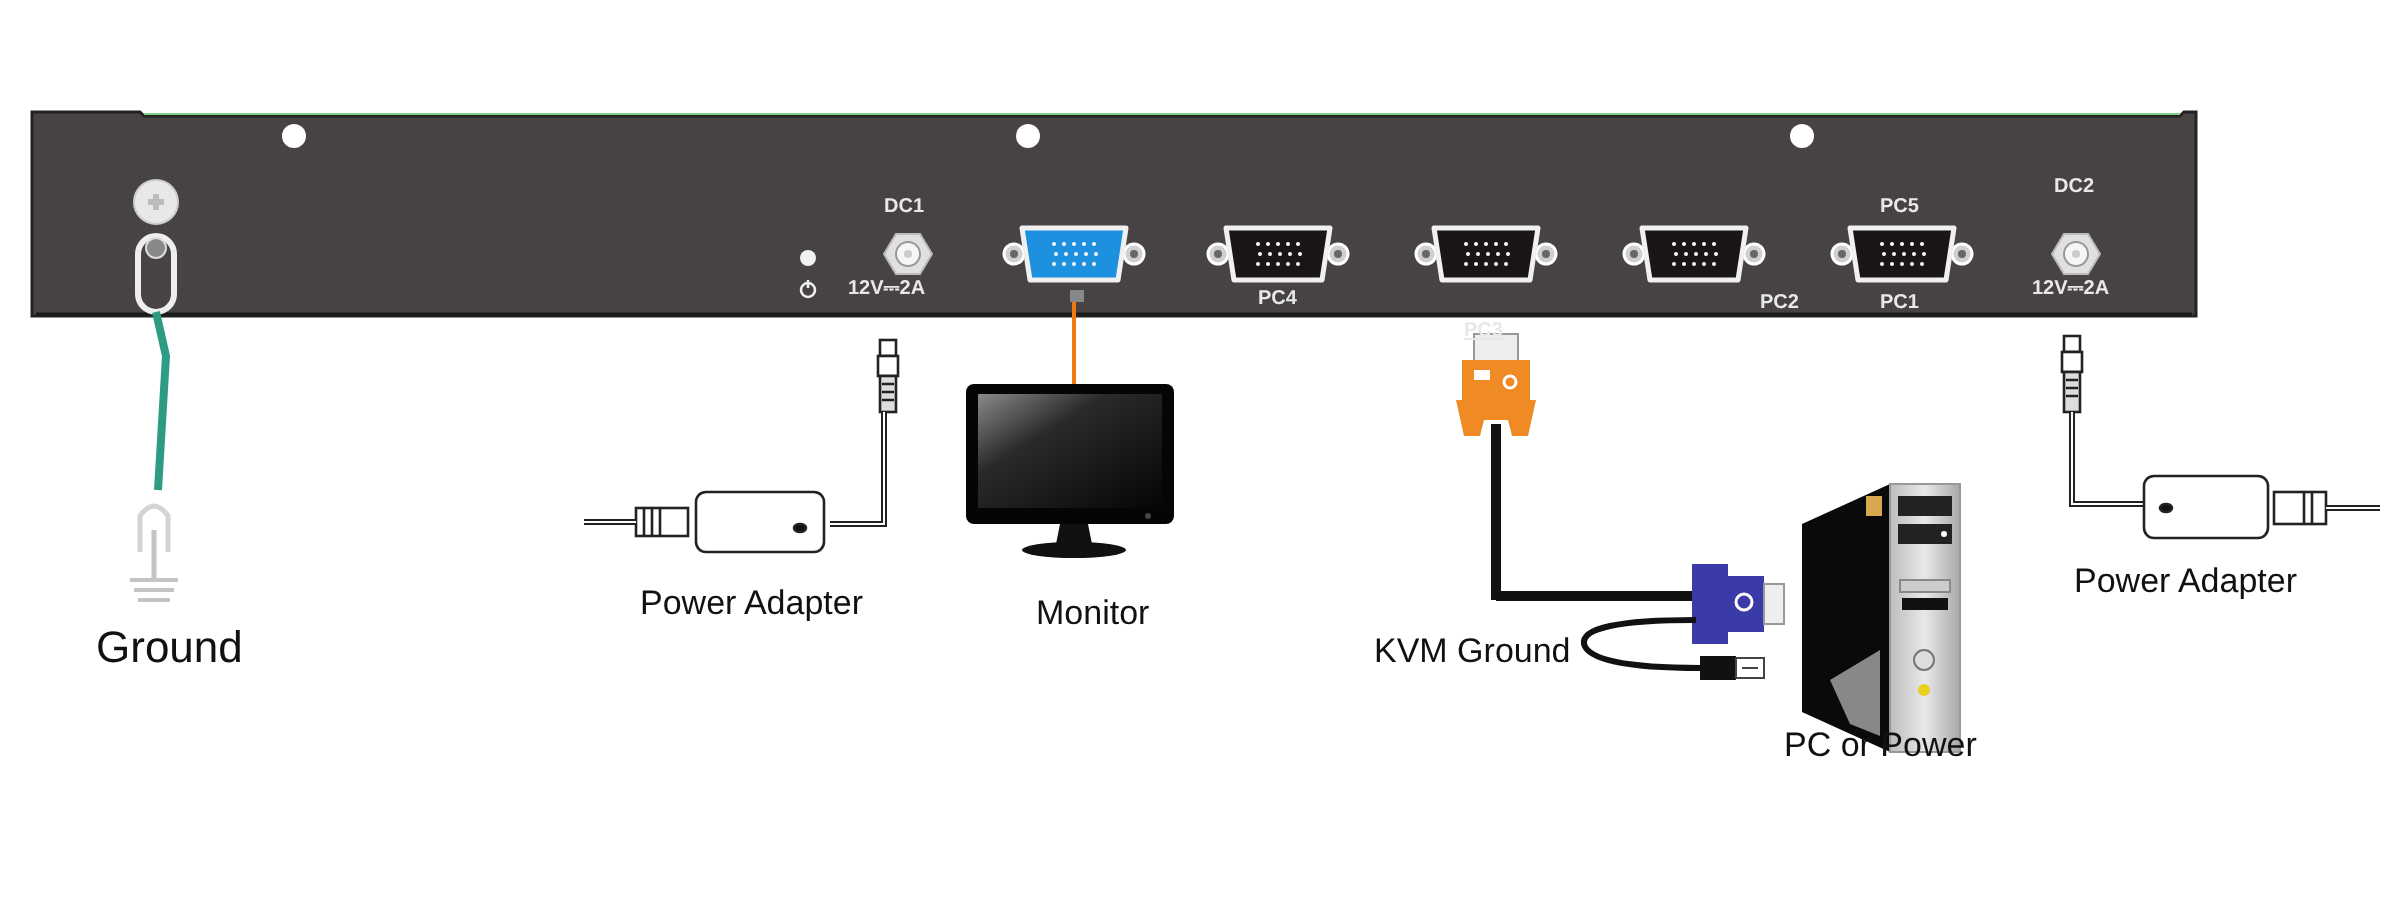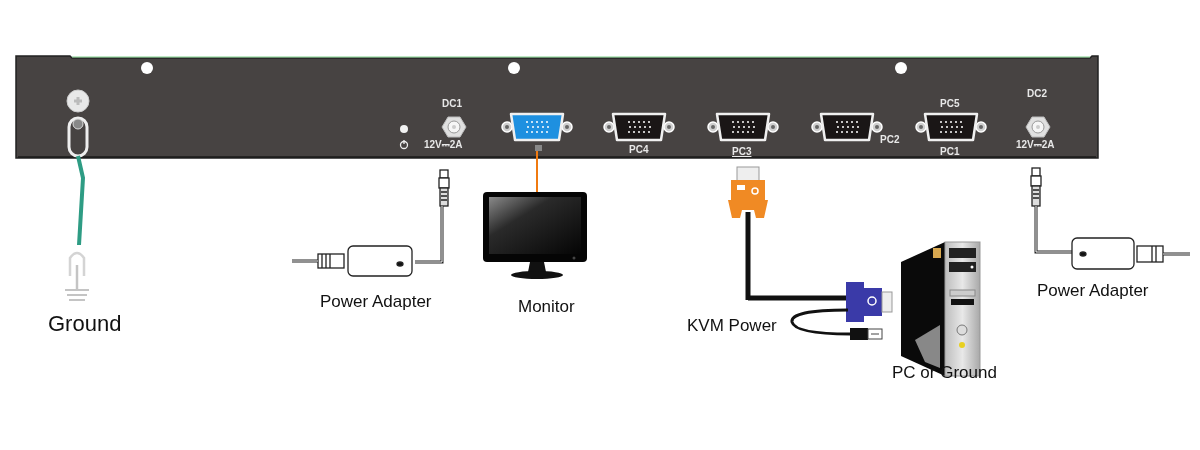--- a/index.html
+++ b/index.html
@@ -263,25 +263,25 @@
     <line x1="1163" y1="254" x2="1190" y2="254" stroke="#fff" stroke-width="1"></line>
   </g>
 </svg>
 
 
 <span class="panel-lbl" style="left:442px;top:98px;">DC1</span>
 <span class="panel-lbl" style="left:424px;top:139px;">12V⎓2A</span>
 <span class="panel-lbl" style="left:1027px;top:88px;">DC2</span>
 <span class="panel-lbl" style="left:1016px;top:139px;">12V⎓2A</span>
 <span class="panel-lbl" style="left:629px;top:144px;">PC4</span>
-<span class="panel-lbl" style="left:732px;top:146px;text-decoration:underline;">PC3</span>
-<span class="panel-lbl" style="left:836px;top:134px;padding-left:44px;">PC2</span>
+<span class="panel-lbl" style="left:732px;top:160px;text-decoration:underline;">PC3</span>
+<span class="panel-lbl" style="left:836px;top:146px;padding-left:44px;">PC2</span>
 <span class="panel-lbl" style="left:940px;top:146px;">PC1</span>
 <span class="panel-lbl" style="left:940px;top:98px;">PC5</span>
 
 
 <span class="lbl caption-big" style="left:48px;top:311px;">Ground</span>
 <span class="lbl caption" style="left:320px;top:292px;">Power Adapter</span>
 <span class="lbl caption" style="left:503px;top:297px;margin-left:15px;">Monitor</span>
-<span class="lbl caption" style="left:687px;top:316px;">KVM Power</span>
-<span class="lbl caption" style="left:892px;top:363px;">PC or Ground</span>
+<span class="lbl caption" style="left:687px;top:316px;">KVM Ground</span>
+<span class="lbl caption" style="left:892px;top:363px;">PC or Power</span>
 <span class="lbl caption" style="left:1037px;top:281px;">Power Adapter</span>
 </div>
 
 </body></html>

